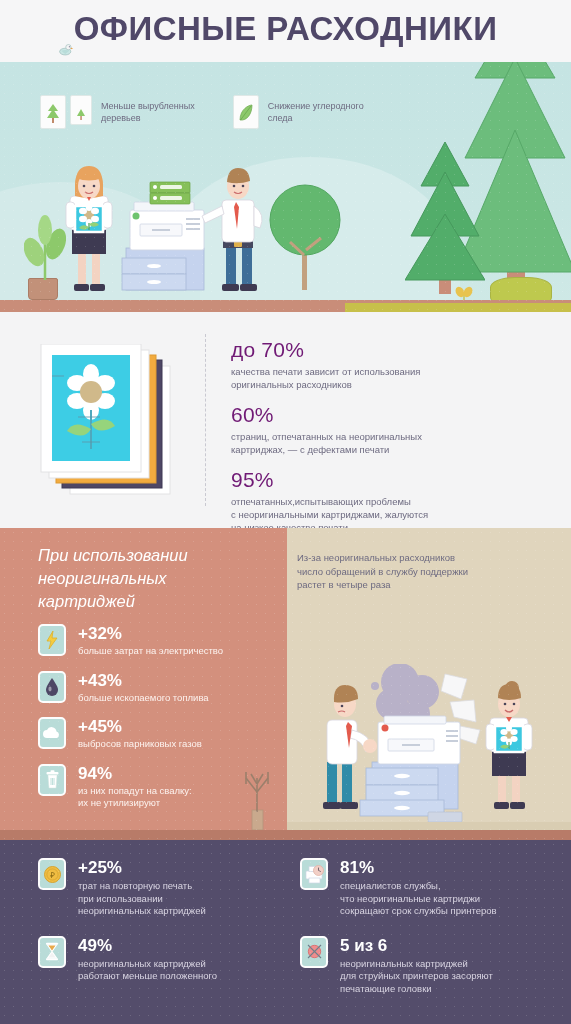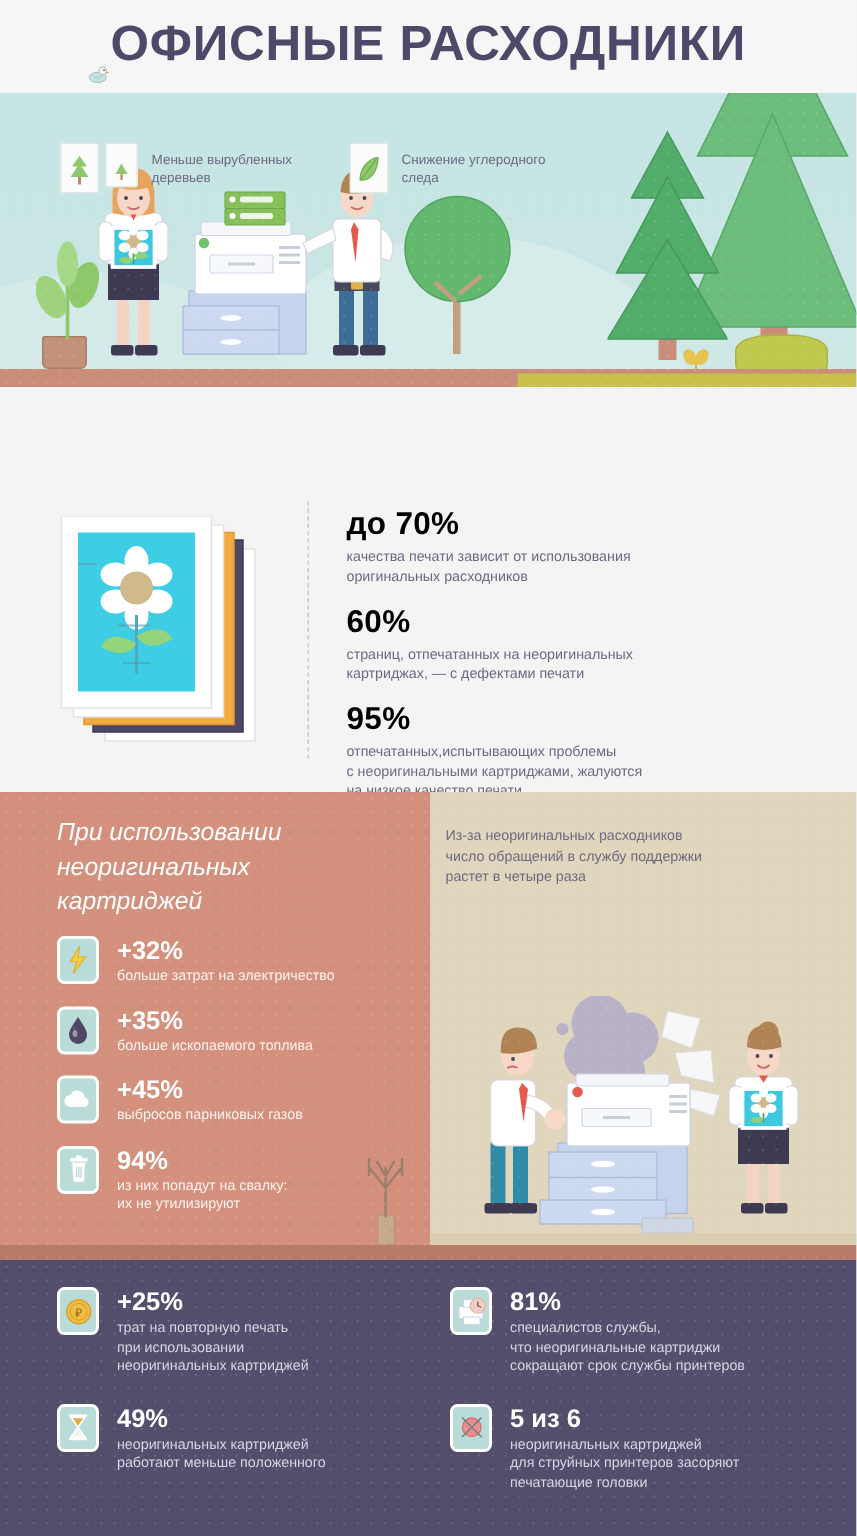--- a/index.html
+++ b/index.html
@@ -23,21 +23,21 @@
     text-align:center;
     font-size:33px; font-weight:bold; letter-spacing:0.5px;
     color:#504869;
   }
   .bird {
     position:absolute; left:58px; top:42px; width:16px; height:16px; z-index:7;
   }
 
   
   .hero {
-    position:absolute; left:0; top:62px; width:571px; height:196px;
+    position:absolute; left:0; top:62px; width:571px; height:250px;
     background:linear-gradient(180deg,#c5e4e3 0%,#c9e6e4 60%,#cfe9e6 100%);
     overflow:hidden;
   }
   .hero-hill {
     position:absolute; left:160px; top:95px; width:300px; height:220px;
     background:#d6eceb; border-radius:50% 50% 0 0;
   }
   .hero-hill2 {
     position:absolute; left:-80px; top:120px; width:280px; height:200px;
     background:#d3eae9; border-radius:50% 50% 0 0;
@@ -89,21 +89,21 @@
     position:absolute; left:0; top:312px; width:571px; height:216px;
     background:#f4f4f5;
   }
   .divider-v {
     position:absolute; left:205px; top:22px; width:0; height:172px;
     border-left:1px dashed #c9c9d1;
   }
   .stats-list { position:absolute; left:231px; top:26px; width:320px; }
   .stat-block { margin-bottom:12px; }
   .stat-num {
-    font-size:21px; font-weight:bold; color:#000000; letter-spacing:0.2px;
+    font-size:21px; font-weight:normal; color:#701a75; letter-spacing:0.2px;
     margin-bottom:3px;
   }
   .stat-desc { font-size:9.5px; line-height:13px; color:#6d6a80; }
 
   .print-stack { position:absolute; left:38px; top:32px; width:150px; height:160px; }
 
   
   .midsec { position:absolute; left:0; top:528px; width:571px; height:312px; }
   .mid-left {
     position:absolute; left:0; top:0; width:287px; height:312px;
@@ -424,21 +424,21 @@
       </div>
 
       <div class="mid-row">
         <div class="icon-tile">
           <svg width="14" height="19" viewBox="0 0 14 19">
             <path d="M7 1 C3 7 1 10 1 13 a6 6 0 0 0 12 0 c0 -3 -2 -6 -6 -12z" fill="#4e4765"></path>
             <ellipse cx="5" cy="12" rx="1.6" ry="2.4" fill="#ffffff" opacity=".45"></ellipse>
           </svg>
         </div>
         <div>
-          <div class="mid-num">+35%</div>
+          <div class="mid-num">+43%</div>
           <div class="mid-desc">больше ископаемого топлива</div>
         </div>
       </div>
 
       <div class="mid-row">
         <div class="icon-tile">
           <svg width="20" height="14" viewBox="0 0 20 14">
             <path d="M5 12 a4 4 0 0 1 0 -8 a5 5 0 0 1 9.5 1.5 A3.5 3.5 0 0 1 15 12z" fill="#ffffff"></path>
           </svg>
         </div>

